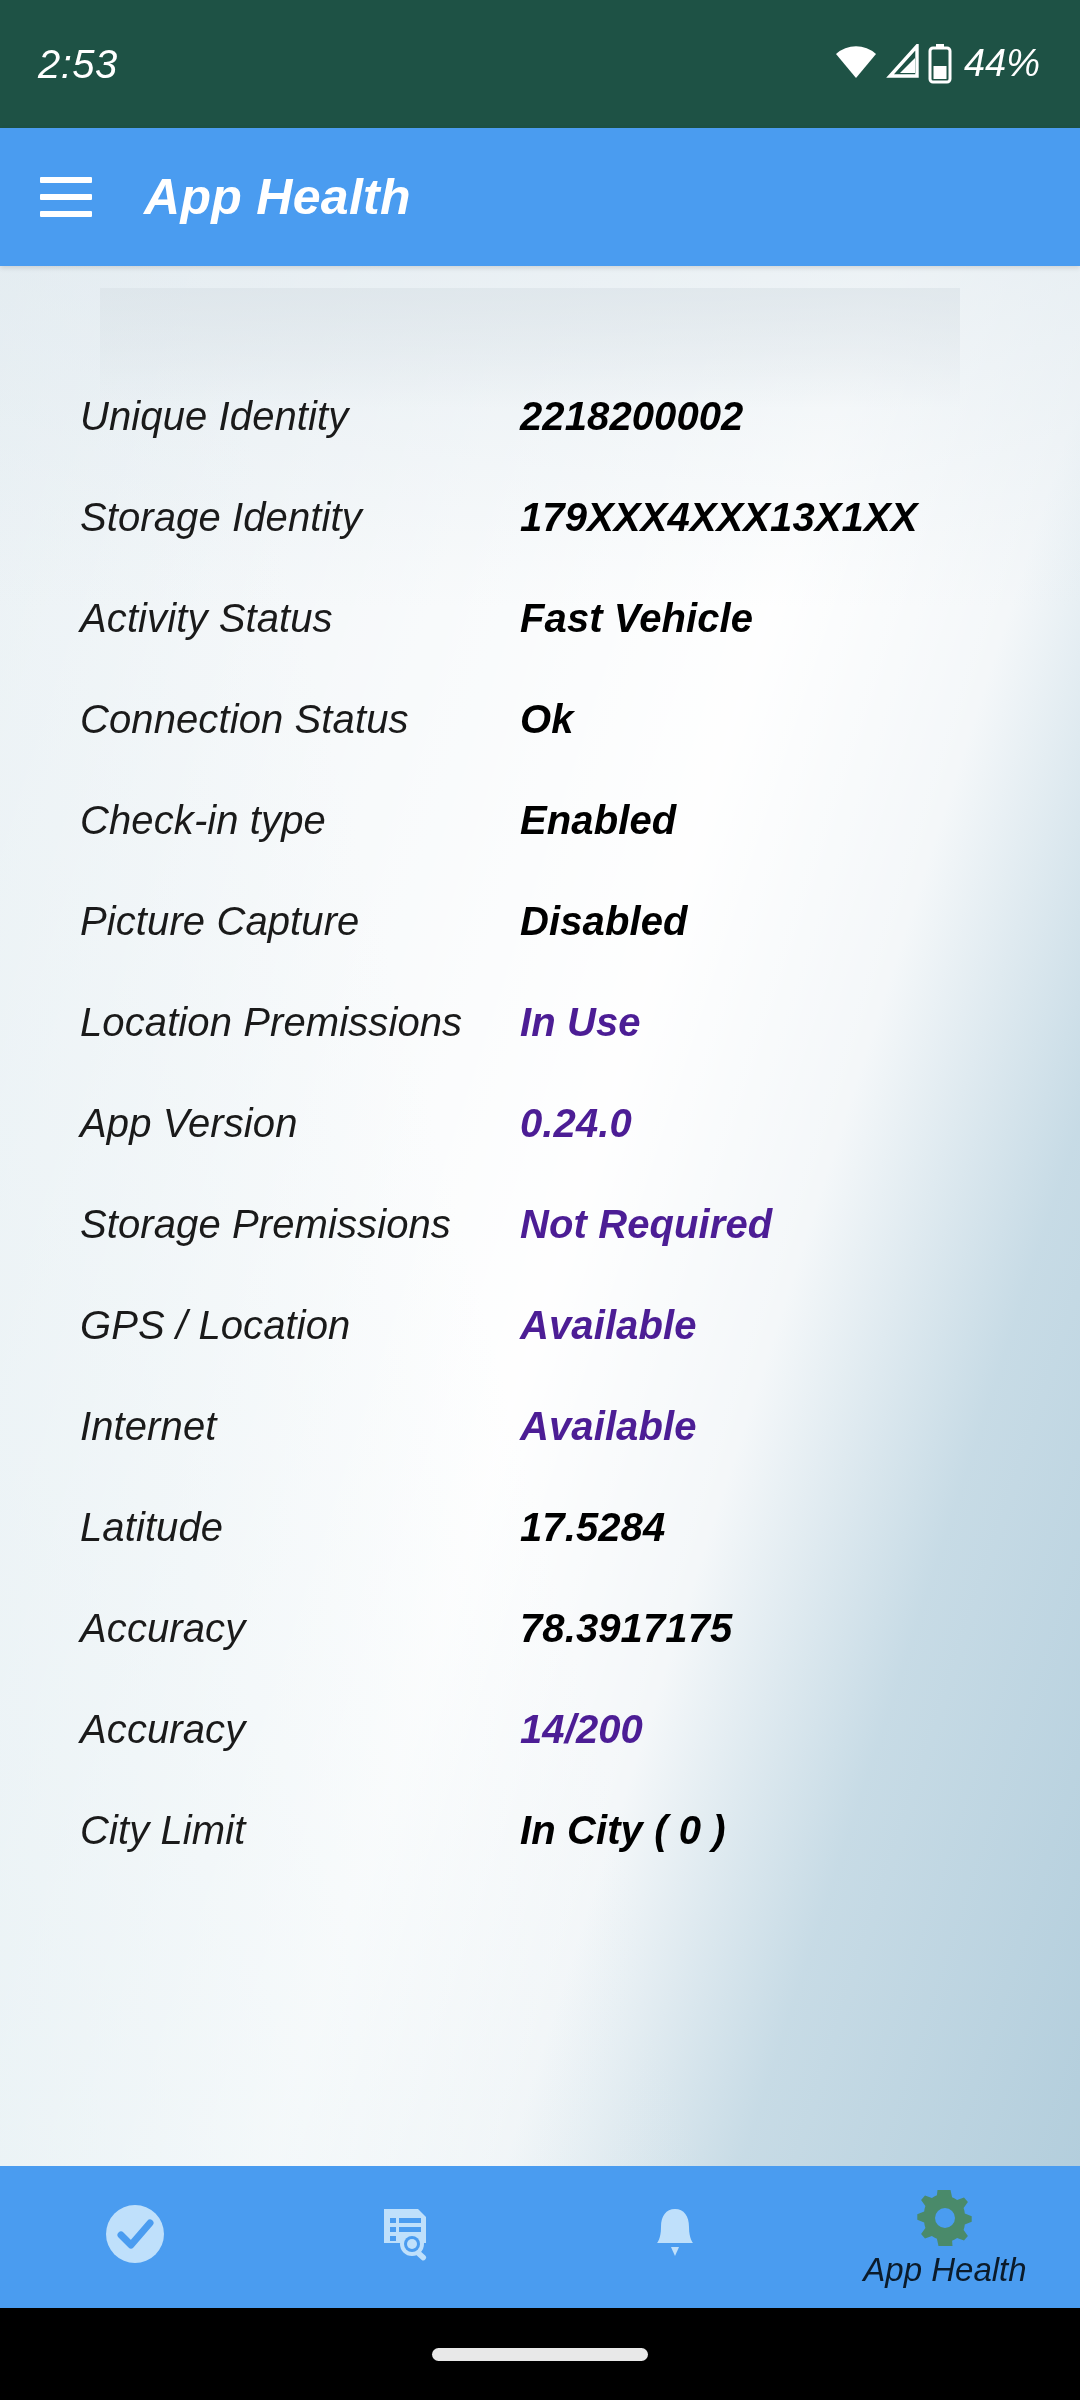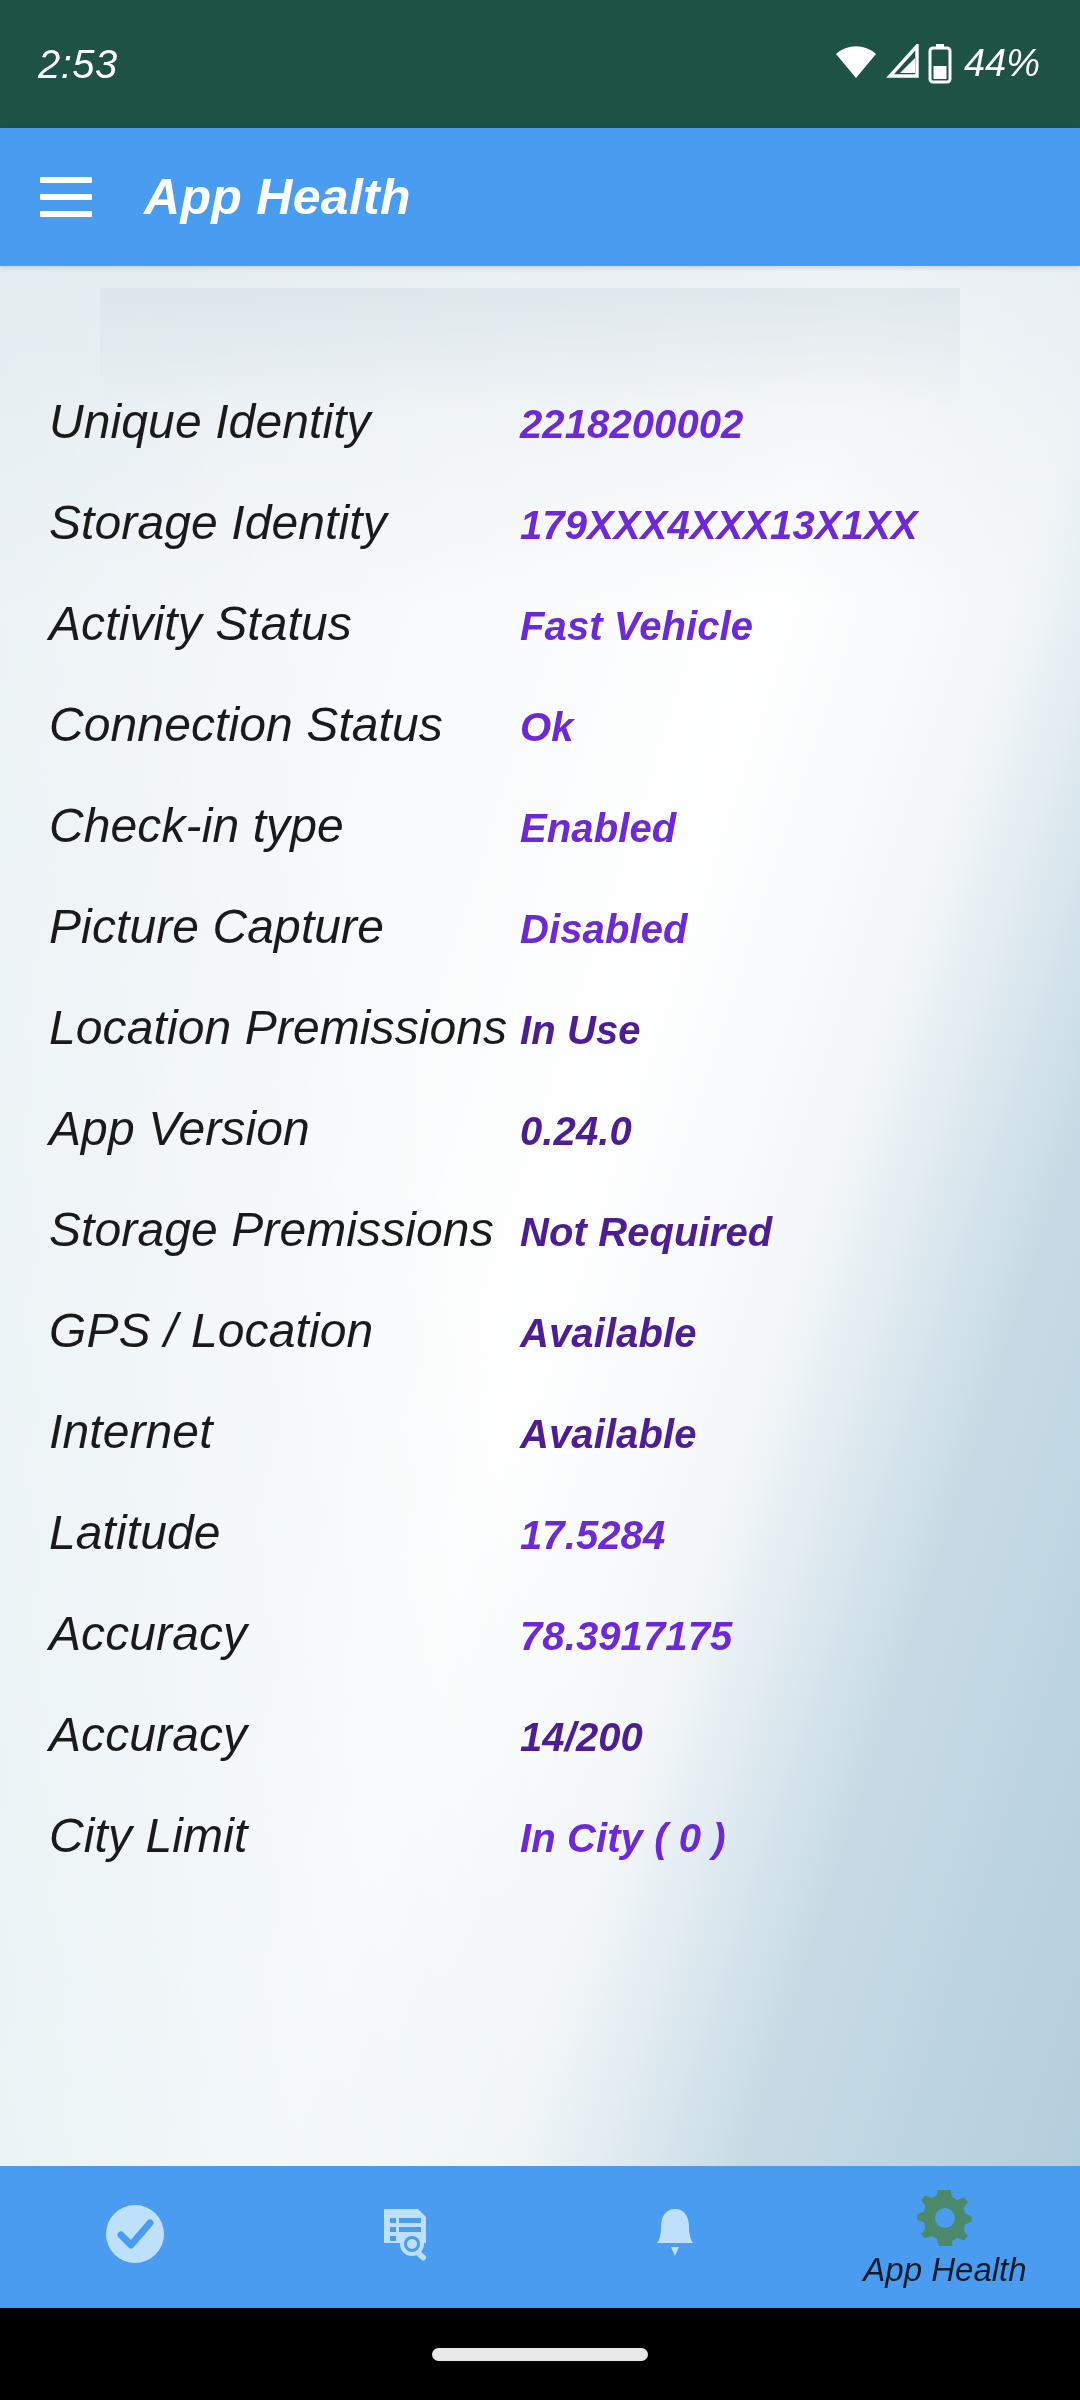--- a/index.html
+++ b/index.html
@@ -69,27 +69,27 @@
   #infolist {
     position:relative; z-index:2;
     padding:128px 0 0 0;
   }
   .row {
     display:flex; align-items:baseline;
     height:101px;
   }
   .row-label {
     width:520px; flex:0 0 520px;
-    padding-left:49px;
-    font-size:48px; font-weight:400; color:#1a1a1a;
+    padding-left:80px;
+    font-size:40px; font-weight:400; color:#1a1a1a;
     letter-spacing:.1px;
   }
   .row-value {
     flex:1 1 auto;
-    font-size:40px; font-weight:700; color:#6d28d9;
+    font-size:40px; font-weight:700; color:#000000;
     letter-spacing:.1px;
   }
   .row-value.green { color:#4c1d95; }
 
   
   #bottomnav {
     flex:0 0 142px; height:142px; background:#4a9cf0;
     display:flex; align-items:stretch; position:relative; z-index:6;
   }
   .navitem {

